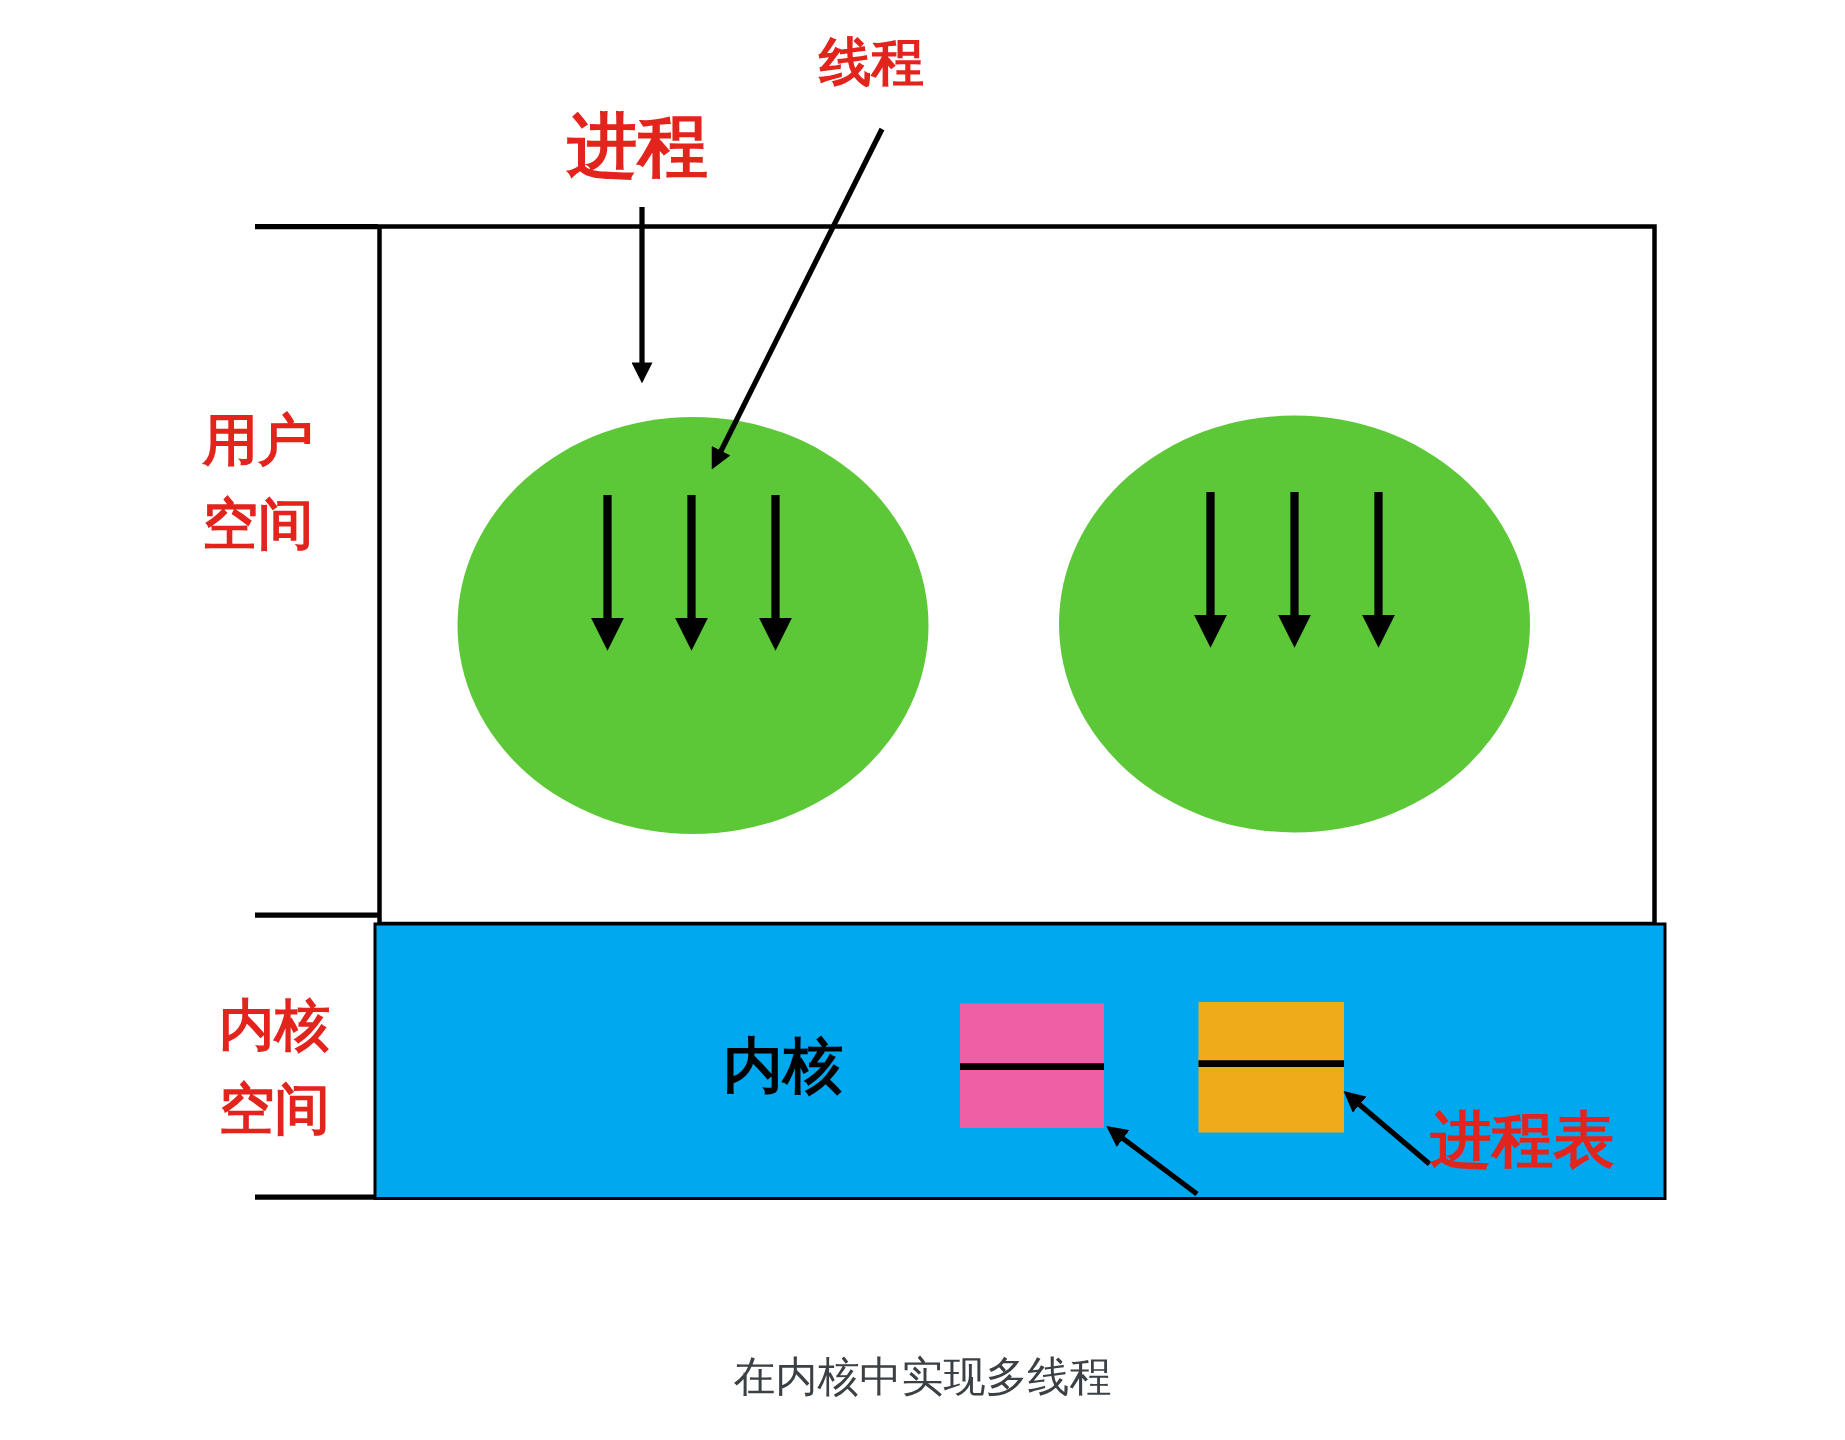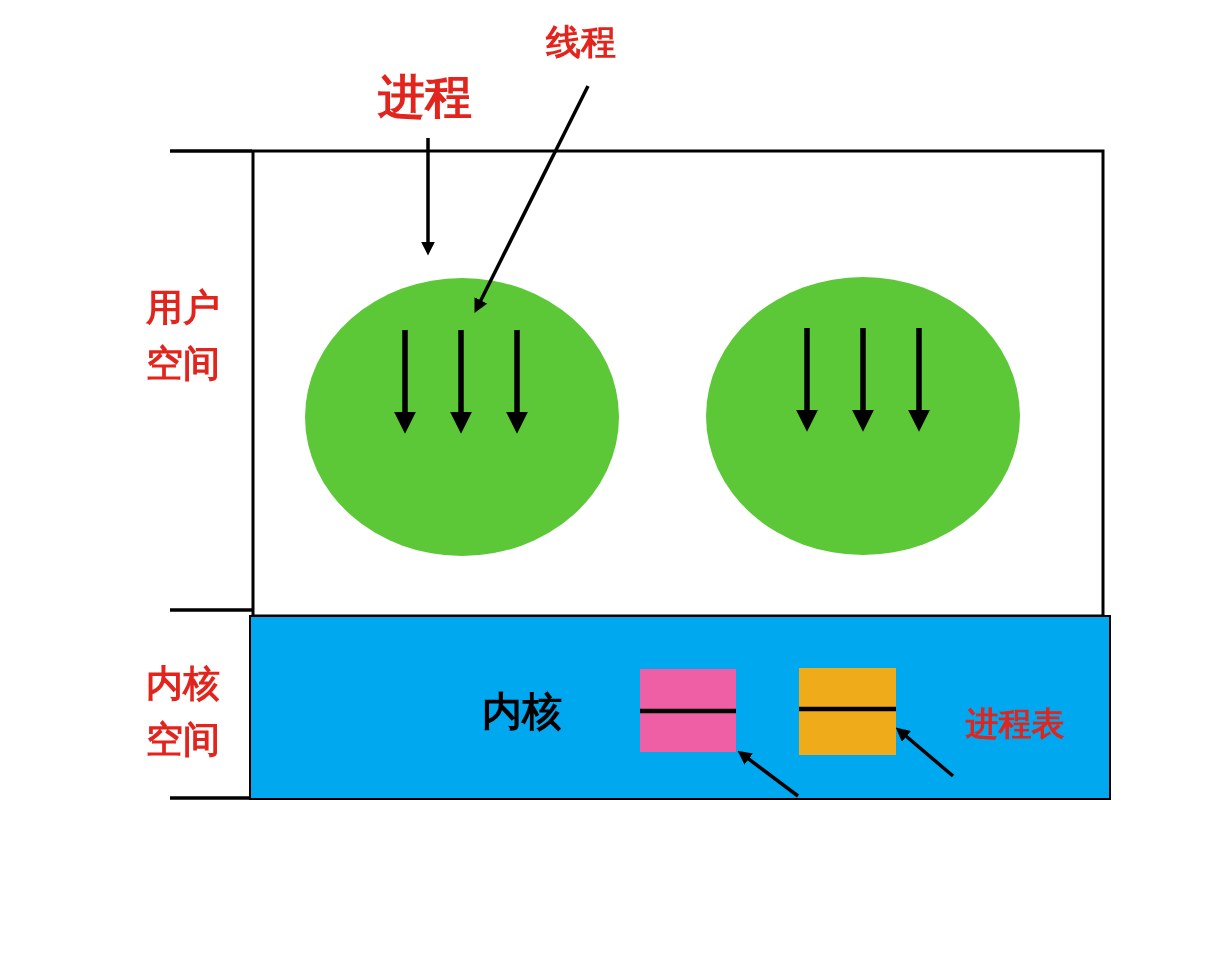--- a/index.html
+++ b/index.html
@@ -31,24 +31,24 @@
   .lbl {
     position: absolute;
     font-weight: bold;
     color: var(--label-red);
     text-align: center;
     white-space: nowrap;
     line-height: 1.15;
   }
   .lbl-process       { left: 378px; top: 70px;  width: 90px;  font-size: 47px; }
   .lbl-thread        { left: 536px; top: 22px;  width: 90px;  font-size: 35px; }
-  .lbl-user-space    { left: 133px; top: 266px; width: 100px; font-size: 37px; line-height: 1.5; margin-top: 14px; }
+  .lbl-user-space    { left: 122px; top: 266px; width: 100px; font-size: 37px; line-height: 1.5; }
   .lbl-kernel-space  { left: 133px; top: 656px; width: 100px; font-size: 37px; line-height: 1.5; }
   .lbl-kernel        { left: 462px; top: 688px; width: 120px; font-size: 40px; color: var(--ink); }
-  .lbl-process-table { left: 945px; top: 705px; width: 140px; font-size: 33px; }
+  .lbl-process-table { left: 945px; top: 737px; width: 140px; font-size: 41px; }
   .lbl-thread-table  { left: 717px; top: 814px; width: 140px; font-size: 33px; }
 
   .caption {
     position: absolute;
     left: 0; top: 899px;
     width: 1230px;
     text-align: center;
     font-size: 28px;
     color: var(--caption-gray);
     font-weight: normal;
@@ -114,14 +114,15 @@
   <div class="lbl lbl-kernel-space">
     <div>内核</div>
     <div>空间</div>
   </div>
 
   <div class="lbl lbl-kernel">内核</div>
 
   <div class="lbl lbl-process-table">进程表</div>
 
 
+  <div class="caption">在内核中实现多线程</div>
 
 </div>
 
 </body></html>

